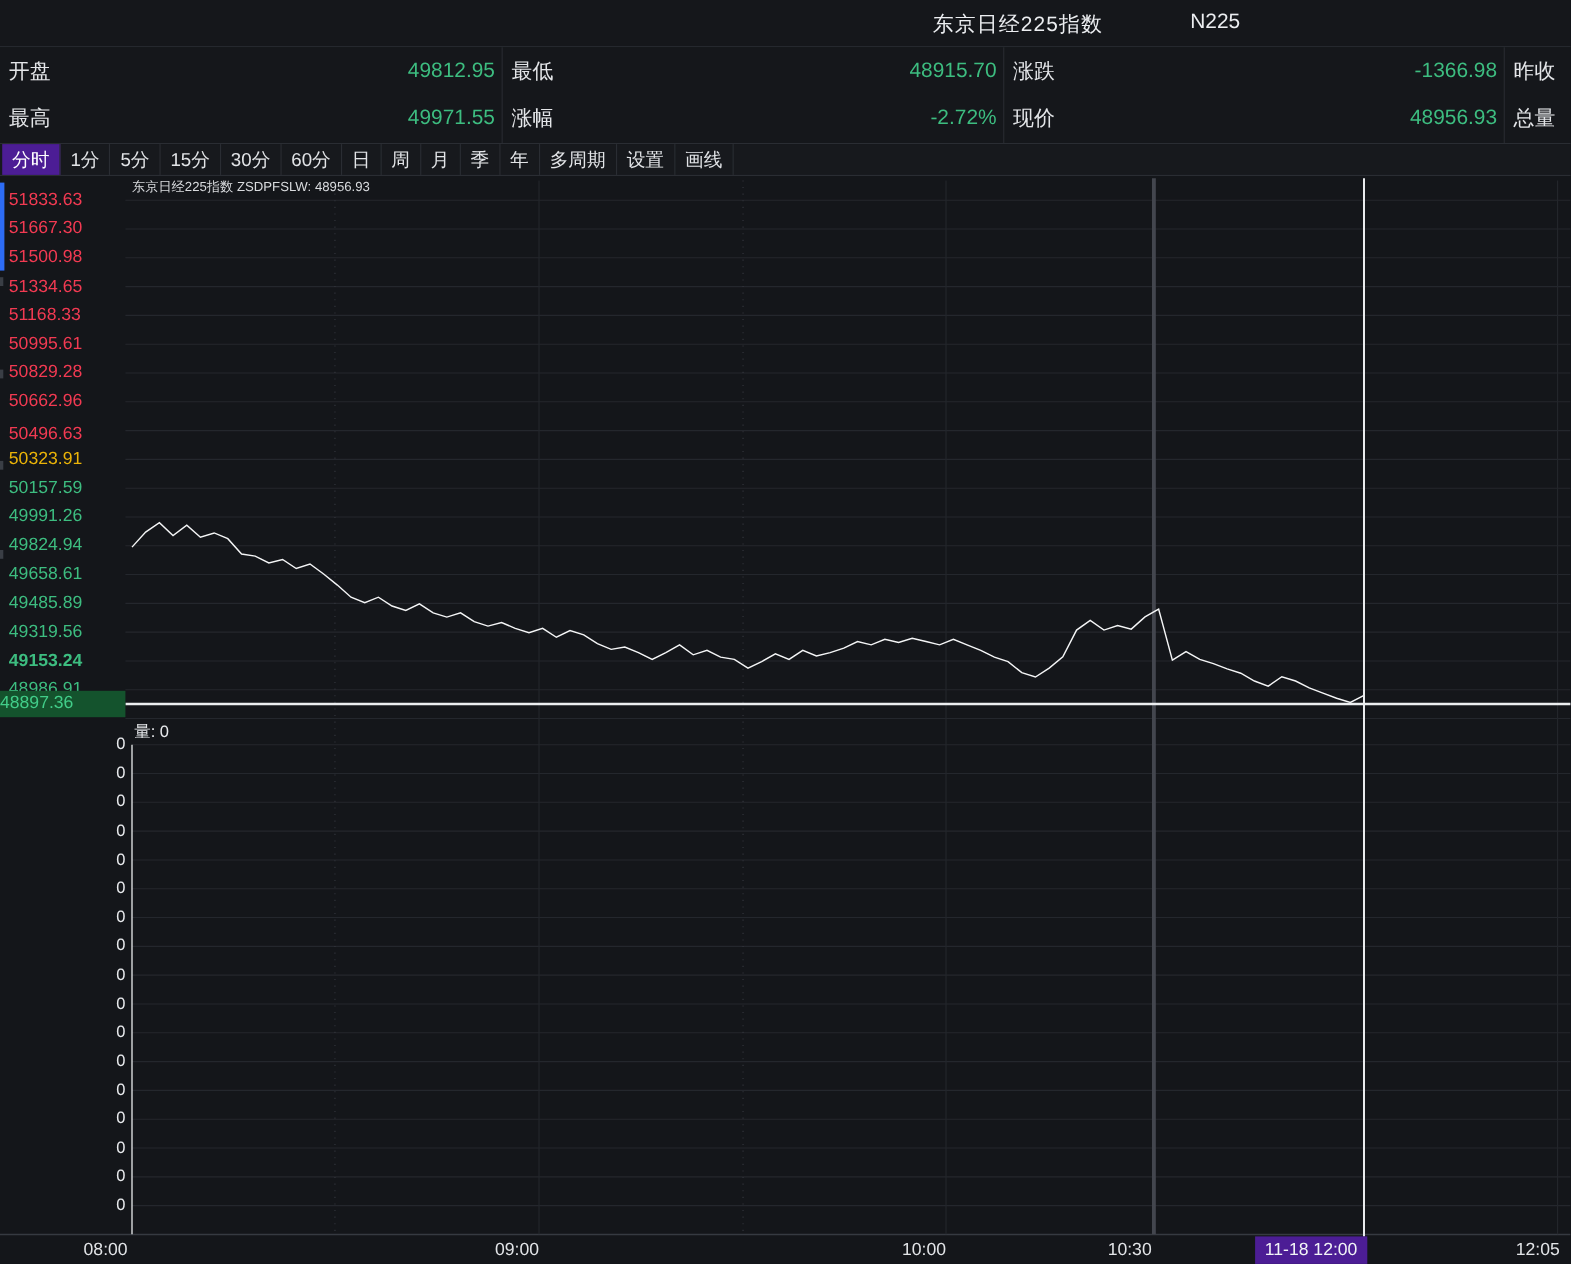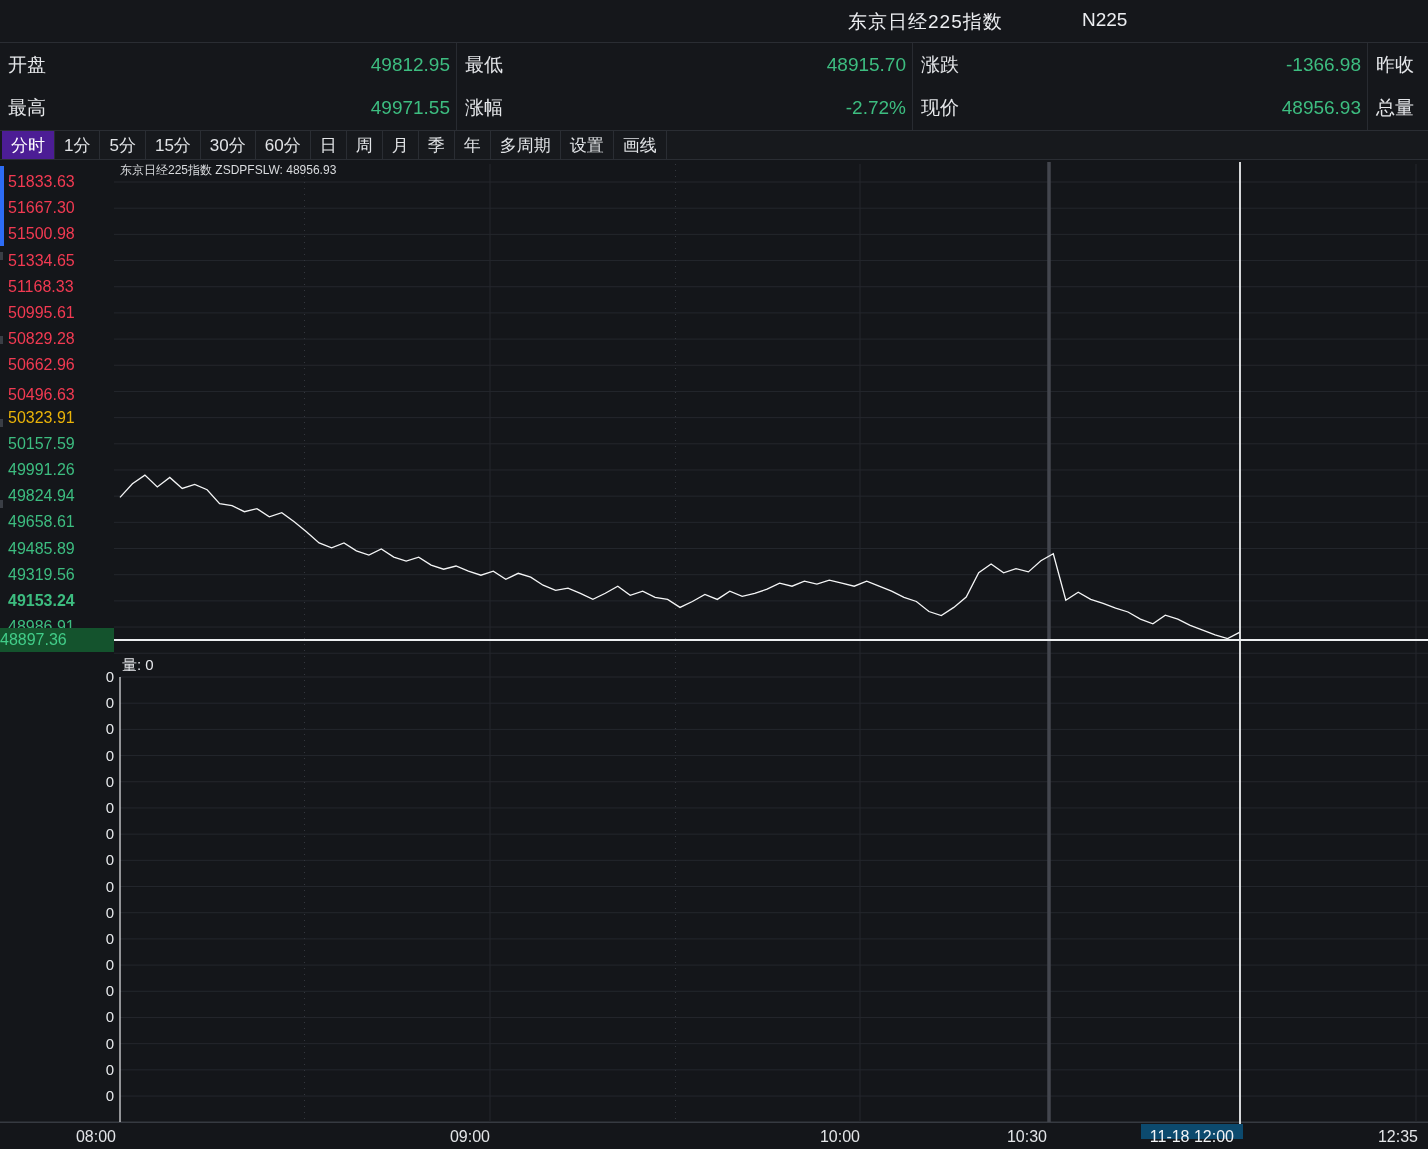--- a/index.html
+++ b/index.html
@@ -37,21 +37,21 @@
   .legend{position:absolute;left:120px;top:2px;font-size:12px;color:#d9dbde;white-space:pre;}
   .ylab{position:absolute;width:106px;left:8px;text-align:left;font-size:16px;line-height:22px;height:22px;}
   .ylab.red{color:#f23a52;}
   .ylab.green{color:#3dbd80;}
   .ylab.white{color:#eab308;}
   .cross-price{position:absolute;left:0;width:114px;height:24px;background:#14532d;
     color:#42cd89;font-size:16px;line-height:24px;padding-right:6px;box-sizing:border-box;}
   .vol-legend{position:absolute;left:122px;font-size:15px;color:#e7e9ec;white-space:pre;}
   .zero{position:absolute;width:106px;left:8px;text-align:right;font-size:15px;color:#e7e9ec;line-height:20px;height:20px;}
   .xlab{position:absolute;width:90px;text-align:right;font-size:16px;color:#e2e4e7;line-height:24px;}
-  .cross-time{position:absolute;height:15px;background:#0c4a6e;color:#f2f4f6;font-size:16px;
+  .cross-time{position:absolute;height:25px;background:#4c1d95;color:#f2f4f6;font-size:16px;
     line-height:25px;padding:0 9px;white-space:nowrap;}
   
   .edge-blue{position:absolute;left:0;width:4px;background:#2d6cf5;}
   .edge-tick{position:absolute;left:0;width:3px;background:#3a3e45;}
 </style>
 </head>
 <body>
 
 <div class="screen">
 
@@ -210,21 +210,21 @@
         <div class="zero" style="top: 847px;">0</div>
         <div class="zero" style="top: 874px;">0</div>
         <div class="zero" style="top: 900px;">0</div>
         <div class="zero" style="top: 926px;">0</div>
       </div>
     <div id="xlabels">
         <div class="xlab" style="top: 965px; left: 26px;">08:00</div>
         <div class="xlab" style="top: 965px; left: 400px;">09:00</div>
         <div class="xlab" style="top: 965px; left: 770px;">10:00</div>
         <div class="xlab" style="top: 965px; left: 957px;">10:30</div>
-        <div class="xlab" style="top: 965px; left: 1328px;">12:35</div>
+        <div class="xlab" style="top: 965px; left: 1328px;">12:05</div>
       </div>
     <div class="cross-time" id="cross-time" style="top: 964px; right: 185px;">11-18 12:00</div>
 
     <div class="edge-blue" id="edge-blue" style="top: 6px; height: 80px;"></div>
   <div class="edge-tick" style="top: 92px; height: 8px;"></div>
       <div class="edge-tick" style="top: 176px; height: 8px;"></div>
       <div class="edge-tick" style="top: 259px; height: 8px;"></div>
       <div class="edge-tick" style="top: 340px; height: 8px;"></div>
     </div>
 

